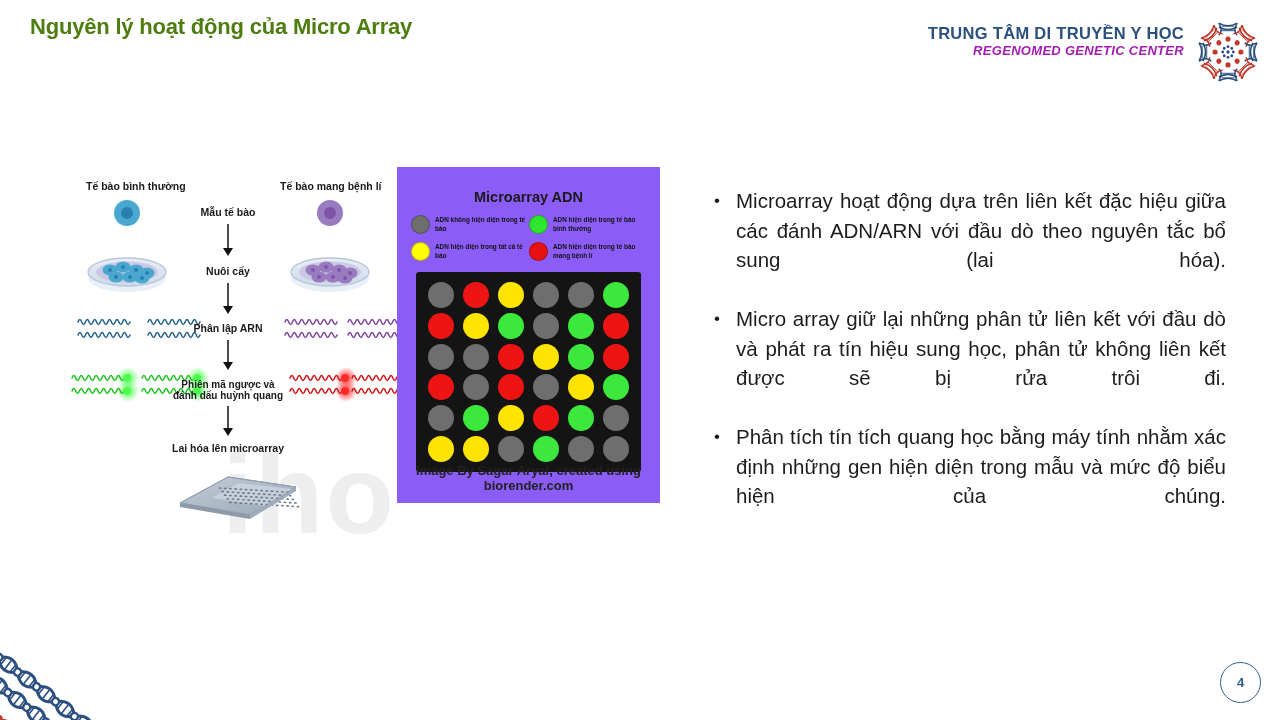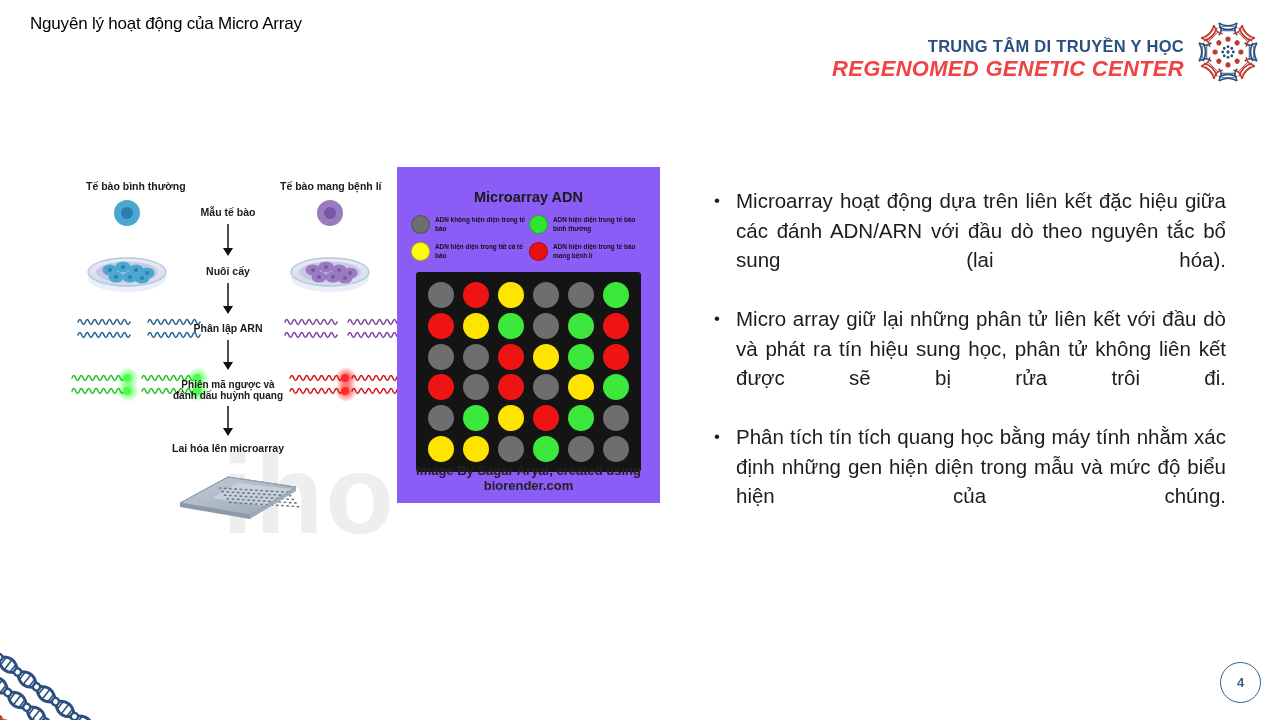--- a/index.html
+++ b/index.html
@@ -7,33 +7,33 @@
   body{
     width:1280px;height:720px;overflow:hidden;background:#ffffff;
     font-family:"Liberation Sans","DejaVu Sans",sans-serif;
     position:relative;
   }
   .slide{position:absolute;inset:0;background:#fff;}
 
   
   .page-title{
     position:absolute;left:30px;top:14px;
-    font-size:17px;font-weight:normal;color:#000000;
+    font-size:22px;font-weight:bold;color:#4d7c0f;
     letter-spacing:-0.2px;white-space:nowrap;
   }
   .brand{
-    position:absolute;right:96px;top:36px;
+    position:absolute;right:96px;top:23px;
     text-align:right;line-height:1.22;
   }
   .brand-line1{
     font-size:16.5px;font-weight:bold;color:#2b4f7e;letter-spacing:.3px;
     white-space:nowrap;
   }
   .brand-line2{
-    font-size:22px;font-weight:bold;font-style:italic;color:#ef4444;
+    font-size:13px;font-weight:bold;font-style:italic;color:#a21caf;
     letter-spacing:.3px;white-space:nowrap;
   }
   .brand-logo{position:absolute;right:14px;top:14px;width:76px;height:76px;}
 
   
   .figure{position:absolute;left:0px;top:150px;width:680px;height:400px;}
   .fig-svg{position:absolute;left:0;top:0;}
   .watermark{
     position:absolute;left:222px;top:280px;
     font-size:112px;font-weight:bold;color:#eeeeee;

